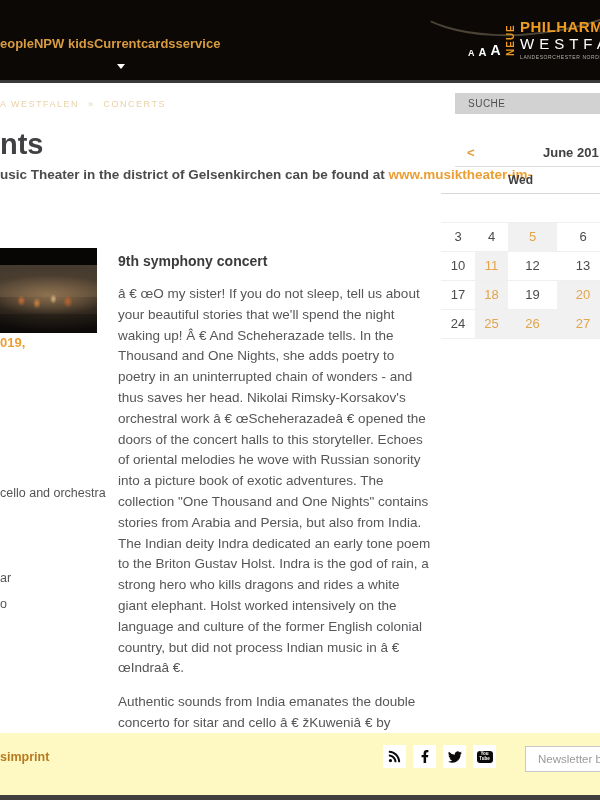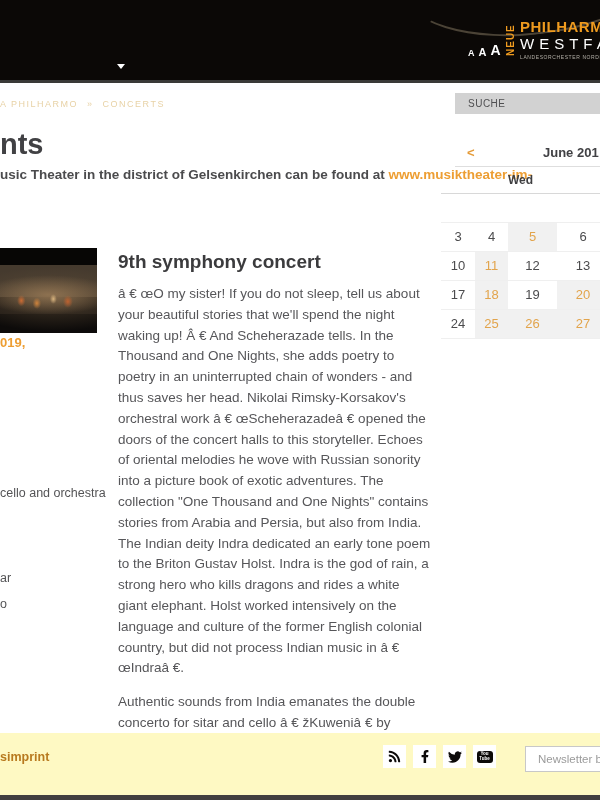--- a/index.html
+++ b/index.html
@@ -41,21 +41,21 @@
       radial-gradient(5px 7px at 55% 60%, rgba(240,200,140,.8), transparent 70%),
       radial-gradient(90px 26px at 50% 55%, rgba(150,120,85,.85), transparent 75%),
       radial-gradient(120px 40px at 55% 60%, rgba(105,85,60,.6), transparent 80%),
       linear-gradient(#070605 0 20%, #453a2e 20% 58%, #1d1814 58% 78%, #0d0b0a 78% 100%);}
   .frag-date{position:absolute;left:0;top:335px;font-size:13px;font-weight:700;color:#ed9e33;}
   .frag1{position:absolute;left:0;top:486px;font-size:12.5px;color:#545456;}
   .frag2{position:absolute;left:0;top:571px;font-size:12.5px;color:#545456;}
   .frag3{position:absolute;left:0;top:597px;font-size:12.5px;color:#545456;}
   
   .article{position:absolute;left:118px;top:248px;width:330px;}
-  .article h1,.article h2{margin:0;font-size:19px;line-height:27px;font-weight:700;color:#3b3b3d;}
+  .article h1,.article h2{margin:0;font-size:14px;line-height:27px;font-weight:700;color:#3b3b3d;}
   .article p{margin:9px 16px 0 0;font-size:13.5px;line-height:20.8px;color:#565659;}
   .article p + p{margin-top:13px;}
   
   .suche{position:absolute;left:455px;top:93px;width:200px;height:21px;background:#d2d2d2;
     font-size:10px;letter-spacing:.5px;color:#4f4f51;line-height:21px;padding-left:13px;box-sizing:border-box;cursor:pointer;}
   .cal-prev{position:absolute;left:467px;top:145px;font-size:13px;font-weight:700;color:#e59b38;cursor:pointer;}
   .cal-month{position:absolute;left:543px;top:145px;font-size:13px;font-weight:700;color:#414144;white-space:nowrap;}
   .cal-topline{position:absolute;left:455px;top:166px;width:145px;height:1px;background:#dedede;}
   .calendar{position:absolute;left:441px;top:168px;width:294px;}
   .cal-head{display:grid;grid-template-columns:34px 33px 49px 52px 42px 42px 42px;
@@ -77,38 +77,39 @@
   .newsletter{position:absolute;left:525px;top:13px;width:170px;height:26px;border:1px solid #c8c8c8;
     background:#ffffff;box-sizing:border-box;font-family:"Liberation Sans",sans-serif;
     font-size:11.5px;color:#9b9b9b;padding-left:12px;outline:none;}
   .newsletter::placeholder{color:#9b9b9b;}
 </style>
 </head>
 <body>
 
 <div class="header">
   <div class="swoosh"></div>
+  <div class="topnav"><span>eople</span><span>NPW kids</span><span>Current</span><span>cards</span><span>service</span></div>
   <div class="caret"></div>
   <div class="fontsize">
     <span class="a1">A</span>
     <span class="a2">A</span>
     <span class="a3">A</span>
   </div>
   <div class="logo">
     <div class="logo-vert">NEUE</div>
     <div>
       <div class="logo-line1">PHILHARMO</div>
       <div class="logo-line2">WESTFAL</div>
       <div class="logo-sub">LANDESORCHESTER NORDRHEIN-W</div>
     </div>
   </div>
 </div>
 
 <div class="breadcrumb">
-  <span>A PHILHARMO</span>
+  <span>A WESTFALEN</span>
   <span class="sep">»</span>
   <span>CONCERTS</span>
 </div>
 
 <div class="page-title">nts</div>
 <div class="intro">
   <span>usic Theater in the district of Gelsenkirchen can be found at </span><span class="link">www.musiktheater-im-</span>
 </div>
 
 <div class="photo"></div>

